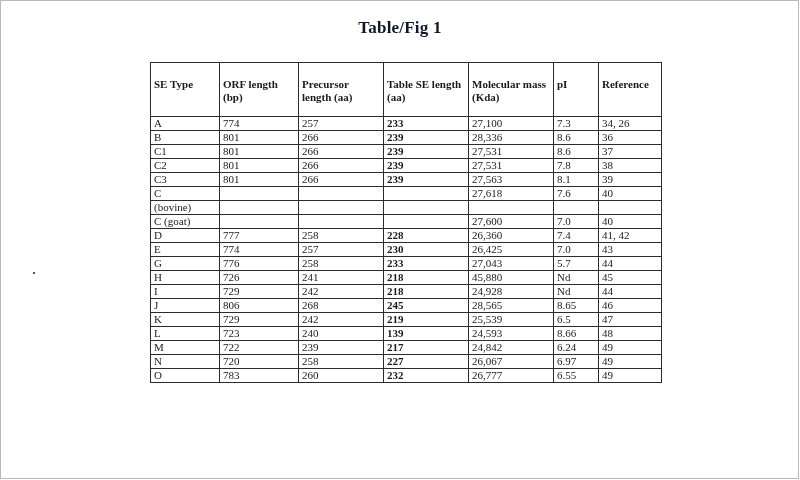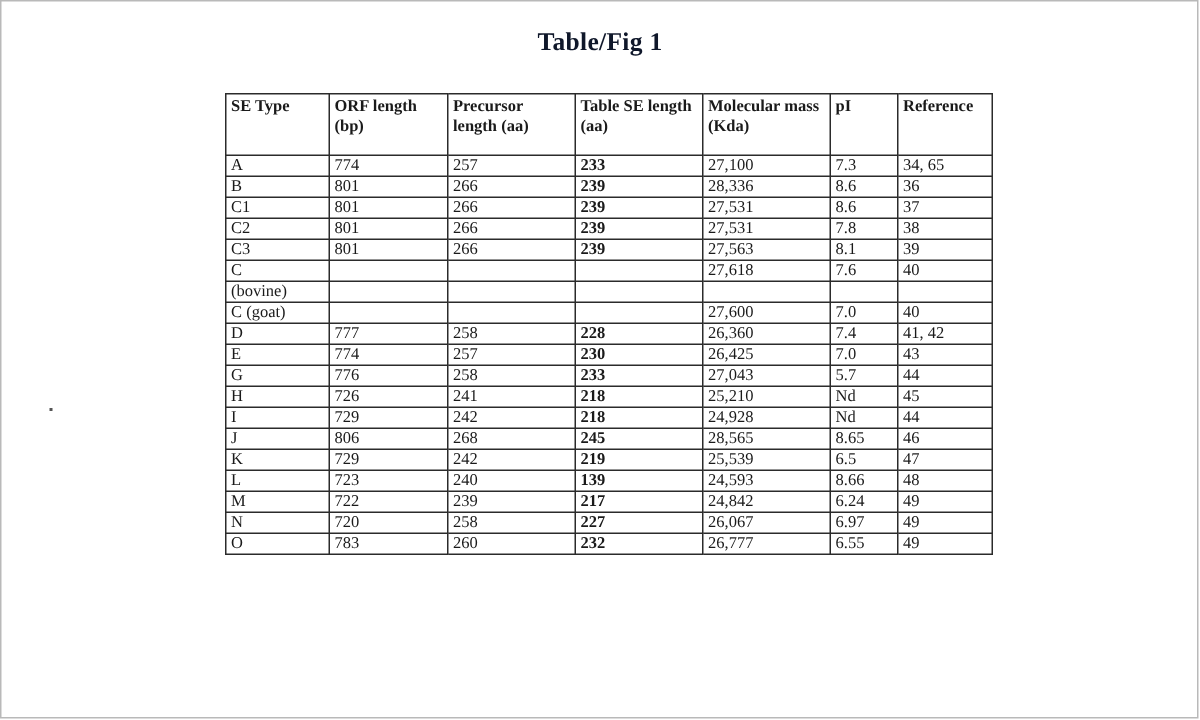--- a/index.html
+++ b/index.html
@@ -55,21 +55,21 @@
     padding: 0 3px;
     vertical-align: top;
     line-height: 13px;
     height: 13px;
   }
   table.sedata thead th {
     font-weight: bold;
     text-align: left;
     height: 38px;
     vertical-align: top;
-    padding-top: 2px;
+    padding-top: 15px;
   }
   table.sedata tbody td {
     border-left: 1px solid #2b2b2b;
     border-right: 1px solid #2b2b2b;
     border-top: none;
     border-bottom: 1px solid #2b2b2b;
   }
   
   .c0 { width: 62px; }
   .c1 { width: 72px; margin-left: 32px; }
@@ -111,21 +111,21 @@
       </tr>
     </thead>
     <tbody id="table-body">
         <tr>
           <td class="c0">A</td>
           <td class="c1">774</td>
           <td class="c2">257</td>
           <td class="c3">233</td>
           <td class="c4">27,100</td>
           <td class="c5">7.3</td>
-          <td class="c6">34, 65</td>
+          <td class="c6">34, 26</td>
         </tr>
         <tr>
           <td class="c0">B</td>
           <td class="c1">801</td>
           <td class="c2">266</td>
           <td class="c3">239</td>
           <td class="c4">28,336</td>
           <td class="c5">8.6</td>
           <td class="c6">36</td>
         </tr>
@@ -208,21 +208,21 @@
           <td class="c3">233</td>
           <td class="c4">27,043</td>
           <td class="c5">5.7</td>
           <td class="c6">44</td>
         </tr>
         <tr>
           <td class="c0">H</td>
           <td class="c1">726</td>
           <td class="c2">241</td>
           <td class="c3">218</td>
-          <td class="c4">25,210</td>
+          <td class="c4">45,880</td>
           <td class="c5">Nd</td>
           <td class="c6">45</td>
         </tr>
         <tr>
           <td class="c0">I</td>
           <td class="c1">729</td>
           <td class="c2">242</td>
           <td class="c3">218</td>
           <td class="c4">24,928</td>
           <td class="c5">Nd</td>

